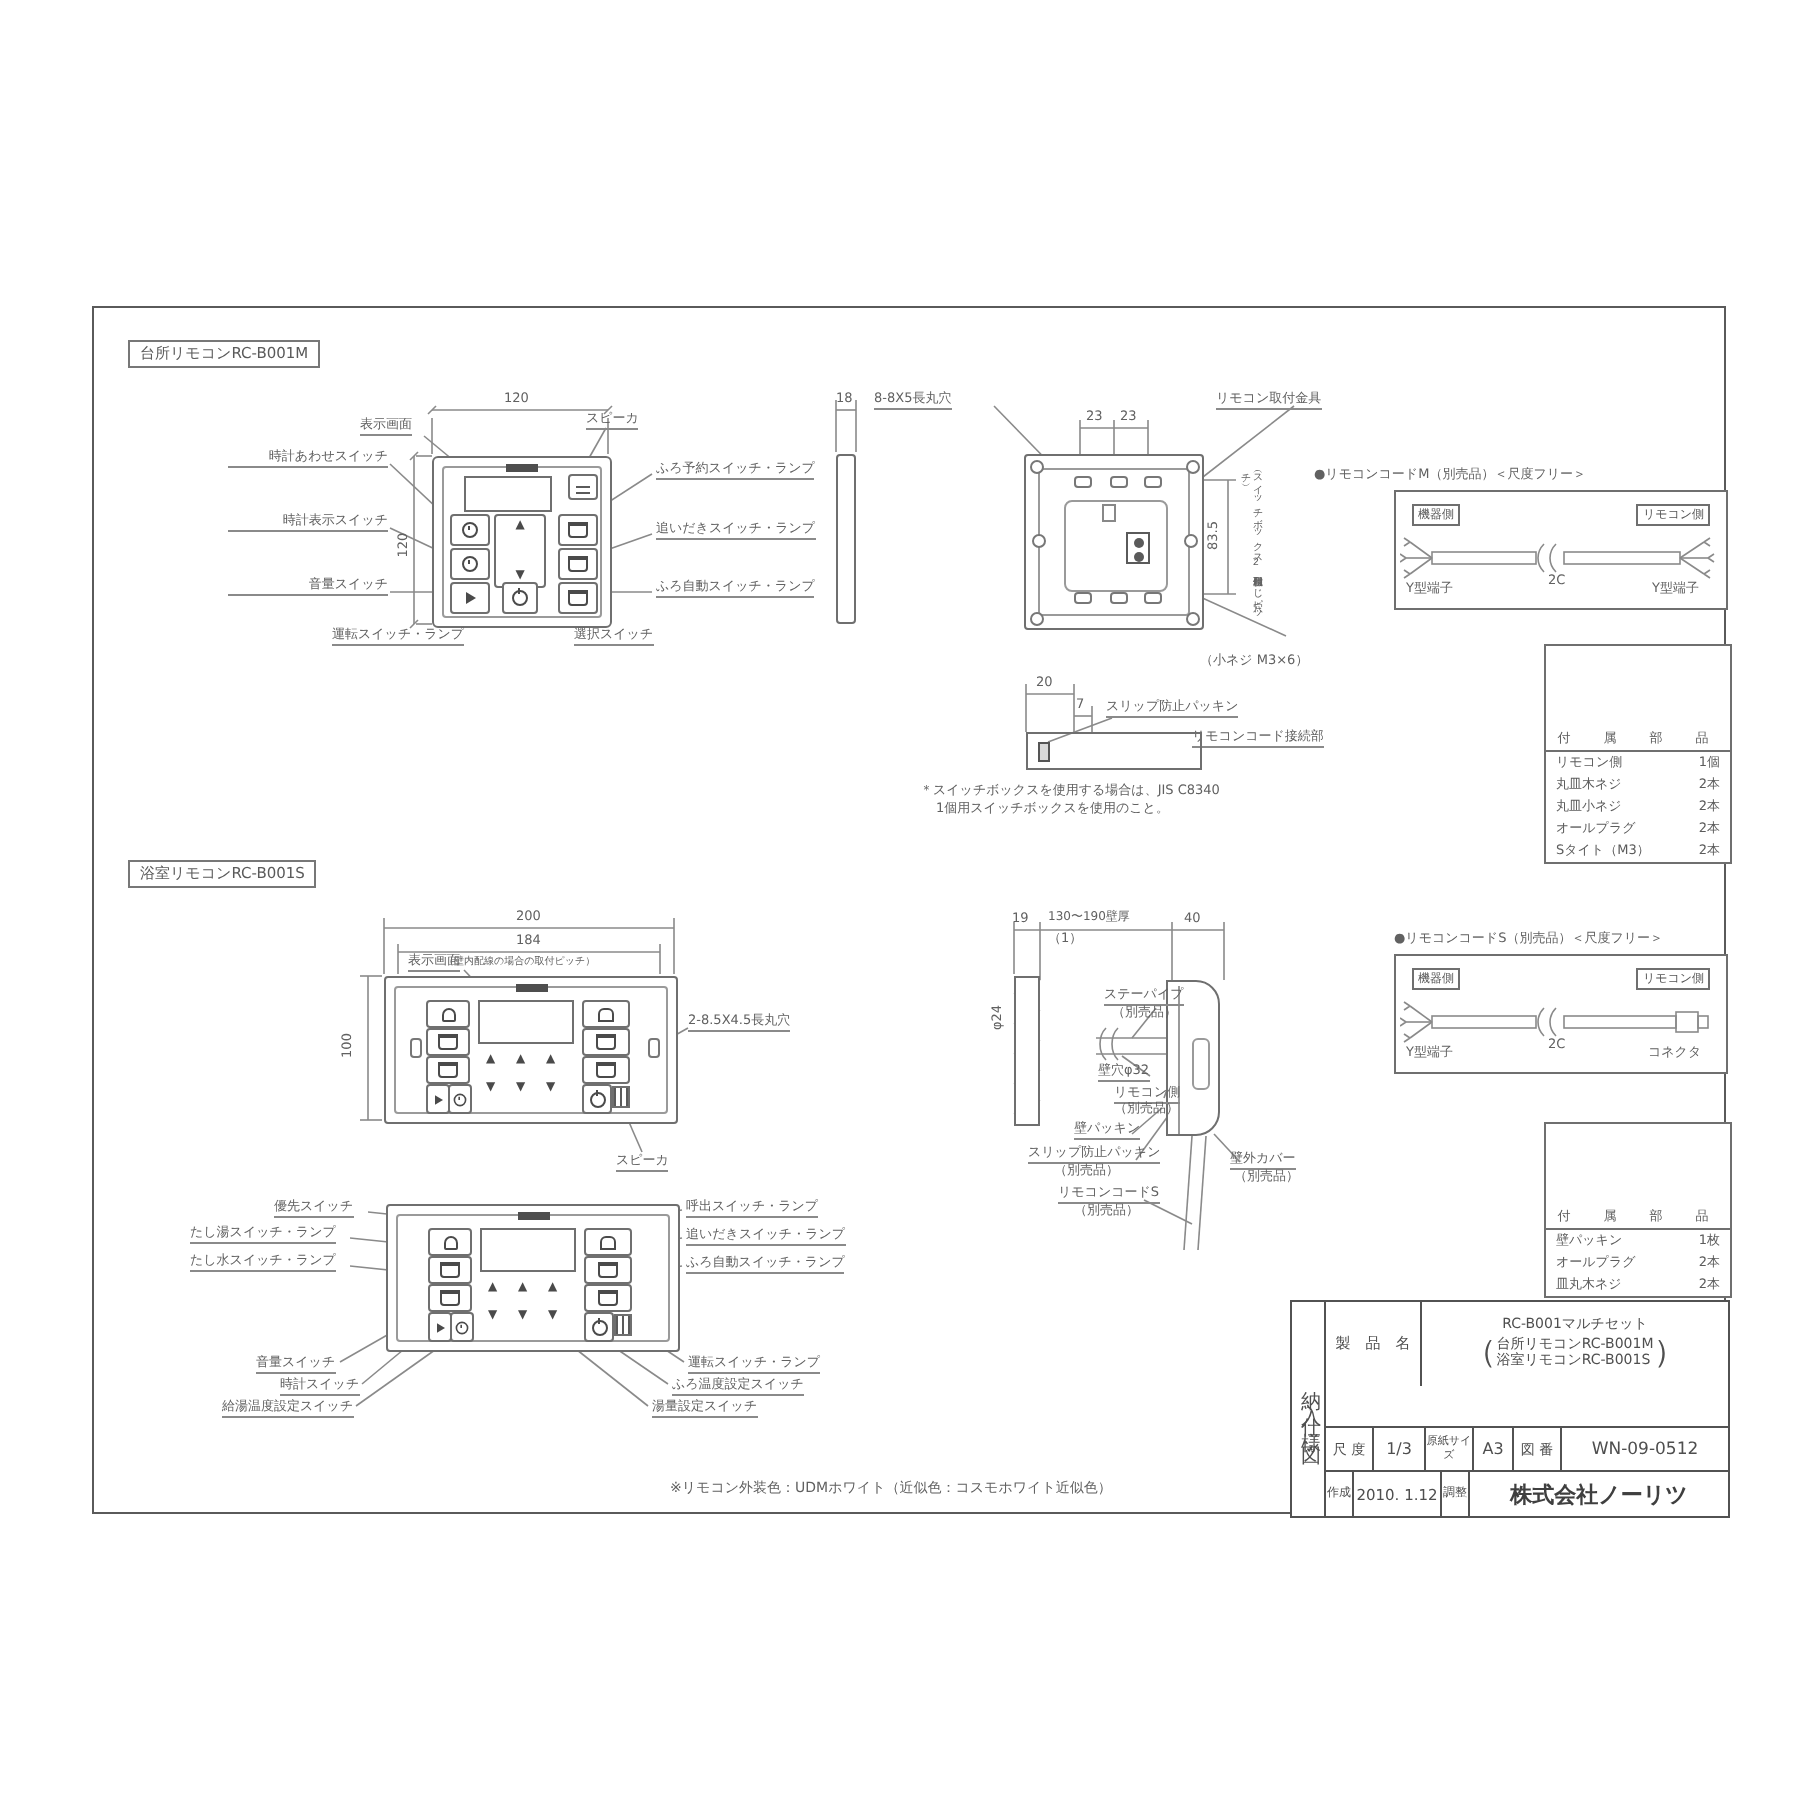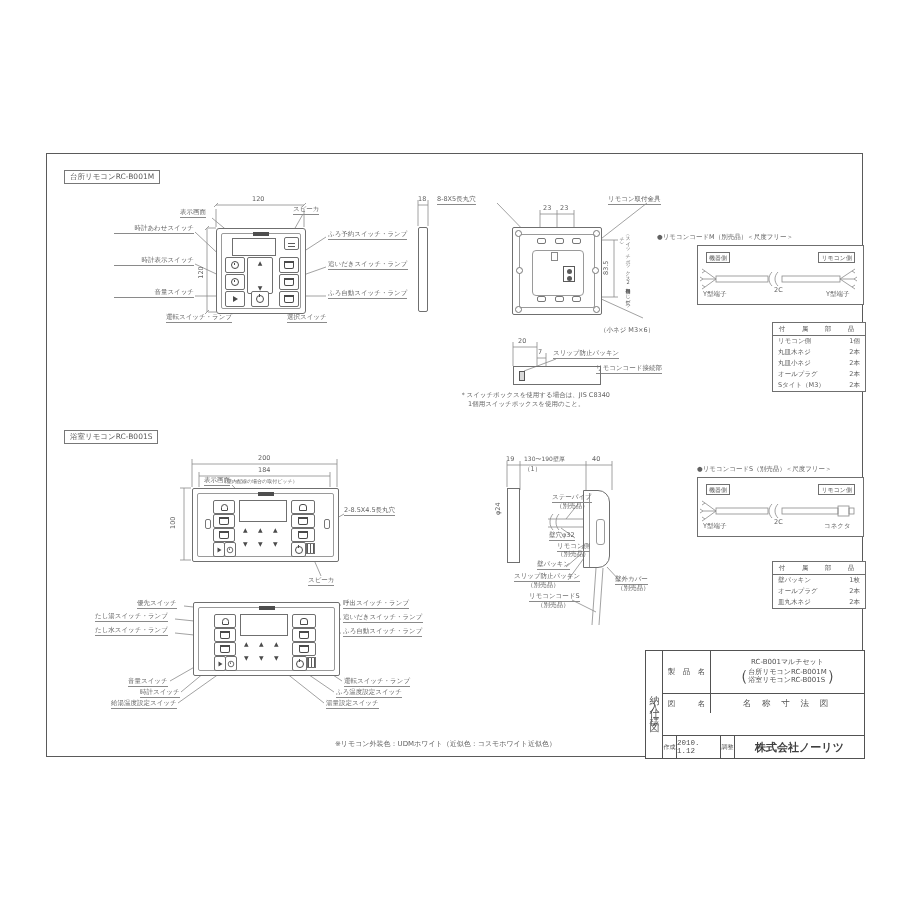--- a/index.html
+++ b/index.html
@@ -26,21 +26,21 @@
   .ic-vol{width:0;height:0;border-left:5px solid #4a4a4a;border-top:3px solid transparent;border-bottom:3px solid transparent;}
   .ic-tub{width:8px;height:5px;border:1px solid #4a4a4a;border-radius:0 0 2px 2px;border-top-width:2px;}
   .ic-power{width:6px;height:6px;border:1px solid #4a4a4a;border-radius:50%;position:relative;}
   .ic-power:after{content:"";position:absolute;left:2px;top:-2px;width:1px;height:3px;background:#4a4a4a;}
   .ic-person{width:5px;height:5px;border:1px solid #4a4a4a;border-radius:50% 50% 1px 1px;}
   .ic-bell{width:6px;height:5px;border:1px solid #4a4a4a;border-radius:3px 3px 0 0;}
   .grille{background:repeating-linear-gradient(90deg,#5a5a5a 0 1px,#fff 1px 3px);}
   .grille-h{background:repeating-linear-gradient(0deg,#5a5a5a 0 1px,#fff 1px 3px);}
   .hole{position:absolute;border:0.8px solid #777;border-radius:2px;background:#fff;}
   .ptable{position:absolute;border:1px solid #6f6f6f;background:#fff;font-size:6.5px;color:#5c5c5c;}
-  .ptable .hd{height:12px;border-bottom:1px solid #6f6f6f;display:flex;align-items:center;justify-content:center;letter-spacing:5px;}
+  .ptable .hd{height:12px;border-bottom:1px solid #6f6f6f;display:flex;align-items:center;justify-content:center;letter-spacing:5px;margin-top:40px;}
   .ptable .rw{height:11px;display:flex;align-items:center;justify-content:space-between;padding:0 5px;}
   .cordbox{position:absolute;border:1px solid #6f6f6f;background:#fff;}
   .sidetag{position:absolute;border:0.9px solid #6f6f6f;font-size:6px;padding:0 2px;line-height:9px;background:#fff;white-space:nowrap;}
   .tb{position:absolute;border:1.2px solid #525252;background:#fff;color:#4f4f4f;}
   .tb .cell{box-sizing:border-box;}
   .dkline{stroke:#8a8a8a;stroke-width:0.8;fill:none;}
 </style>
 </head>
 <body>
 
@@ -483,28 +483,32 @@
             <span style="font-size:16px;font-weight:300;">（</span>
             <span style="display:flex;flex-direction:column;align-items:flex-start;">
               <span>台所リモコンRC-B001M</span>
               <span>浴室リモコンRC-B001S</span>
             </span>
             <span style="font-size:16px;font-weight:300;">）</span>
           </span>
         </div>
       </div>
 
-      <div class="cell abs" style="left:0;top:42px;width:100%;height:20px;border-top:1px solid #525252;display:flex;">
-        <div class="cell" style="width:48px;border-right:1px solid #525252;display:flex;align-items:center;justify-content:center;font-size:7.5px;">図　　　名</div>
-        <div class="cell" style="flex:1;display:flex;align-items:center;justify-content:center;font-size:8.5px;letter-spacing:4px;">名 称 寸 法 図</div>
-      </div>
-
+
+      <div class="cell abs" style="left:0;top:62px;width:100%;height:22px;border-top:1px solid #525252;display:flex;">
+        <div class="cell" style="width:24px;border-right:1px solid #525252;display:flex;align-items:center;justify-content:center;font-size:7px;">尺 度</div>
+        <div class="cell" style="width:26px;border-right:1px solid #525252;display:flex;align-items:center;justify-content:center;font-size:8px;">1/3</div>
+        <div class="cell" style="width:24px;border-right:1px solid #525252;display:flex;align-items:center;justify-content:center;font-size:5.5px;text-align:center;white-space:normal;line-height:1.1;">原紙サイズ</div>
+        <div class="cell" style="width:20px;border-right:1px solid #525252;display:flex;align-items:center;justify-content:center;font-size:8px;">A3</div>
+        <div class="cell" style="width:24px;border-right:1px solid #525252;display:flex;align-items:center;justify-content:center;font-size:7px;">図 番</div>
+        <div class="cell" style="flex:1;display:flex;align-items:center;justify-content:center;font-size:8.5px;">WN-09-0512</div>
+      </div>
 
       <div class="cell abs" style="left:0;top:84px;width:100%;height:23px;border-top:1px solid #525252;display:flex;">
         <div class="cell" style="width:14px;border-right:1px solid #525252;display:flex;align-items:center;justify-content:center;font-size:6px;text-align:center;white-space:normal;line-height:1.15;">作成</div>
-        <div class="cell" style="width:44px;border-right:1px solid #525252;display:flex;align-items:center;justify-content:center;font-size:7.5px;font-family:Liberation Mono, monospace;">2010. 1.12</div>
+        <div class="cell" style="width:44px;border-right:1px solid #525252;display:flex;align-items:center;justify-content:center;font-size:7.5px;">2010. 1.12</div>
         <div class="cell" style="width:14px;border-right:1px solid #525252;display:flex;align-items:center;justify-content:center;font-size:6px;text-align:center;white-space:normal;line-height:1.15;">調整</div>
         <div class="cell" style="flex:1;display:flex;align-items:center;justify-content:center;font-size:11px;font-weight:bold;color:#3f3f3f;">株式会社ノーリツ</div>
       </div>
     </div>
   </div>
 
 </div>
 
 </body></html>

